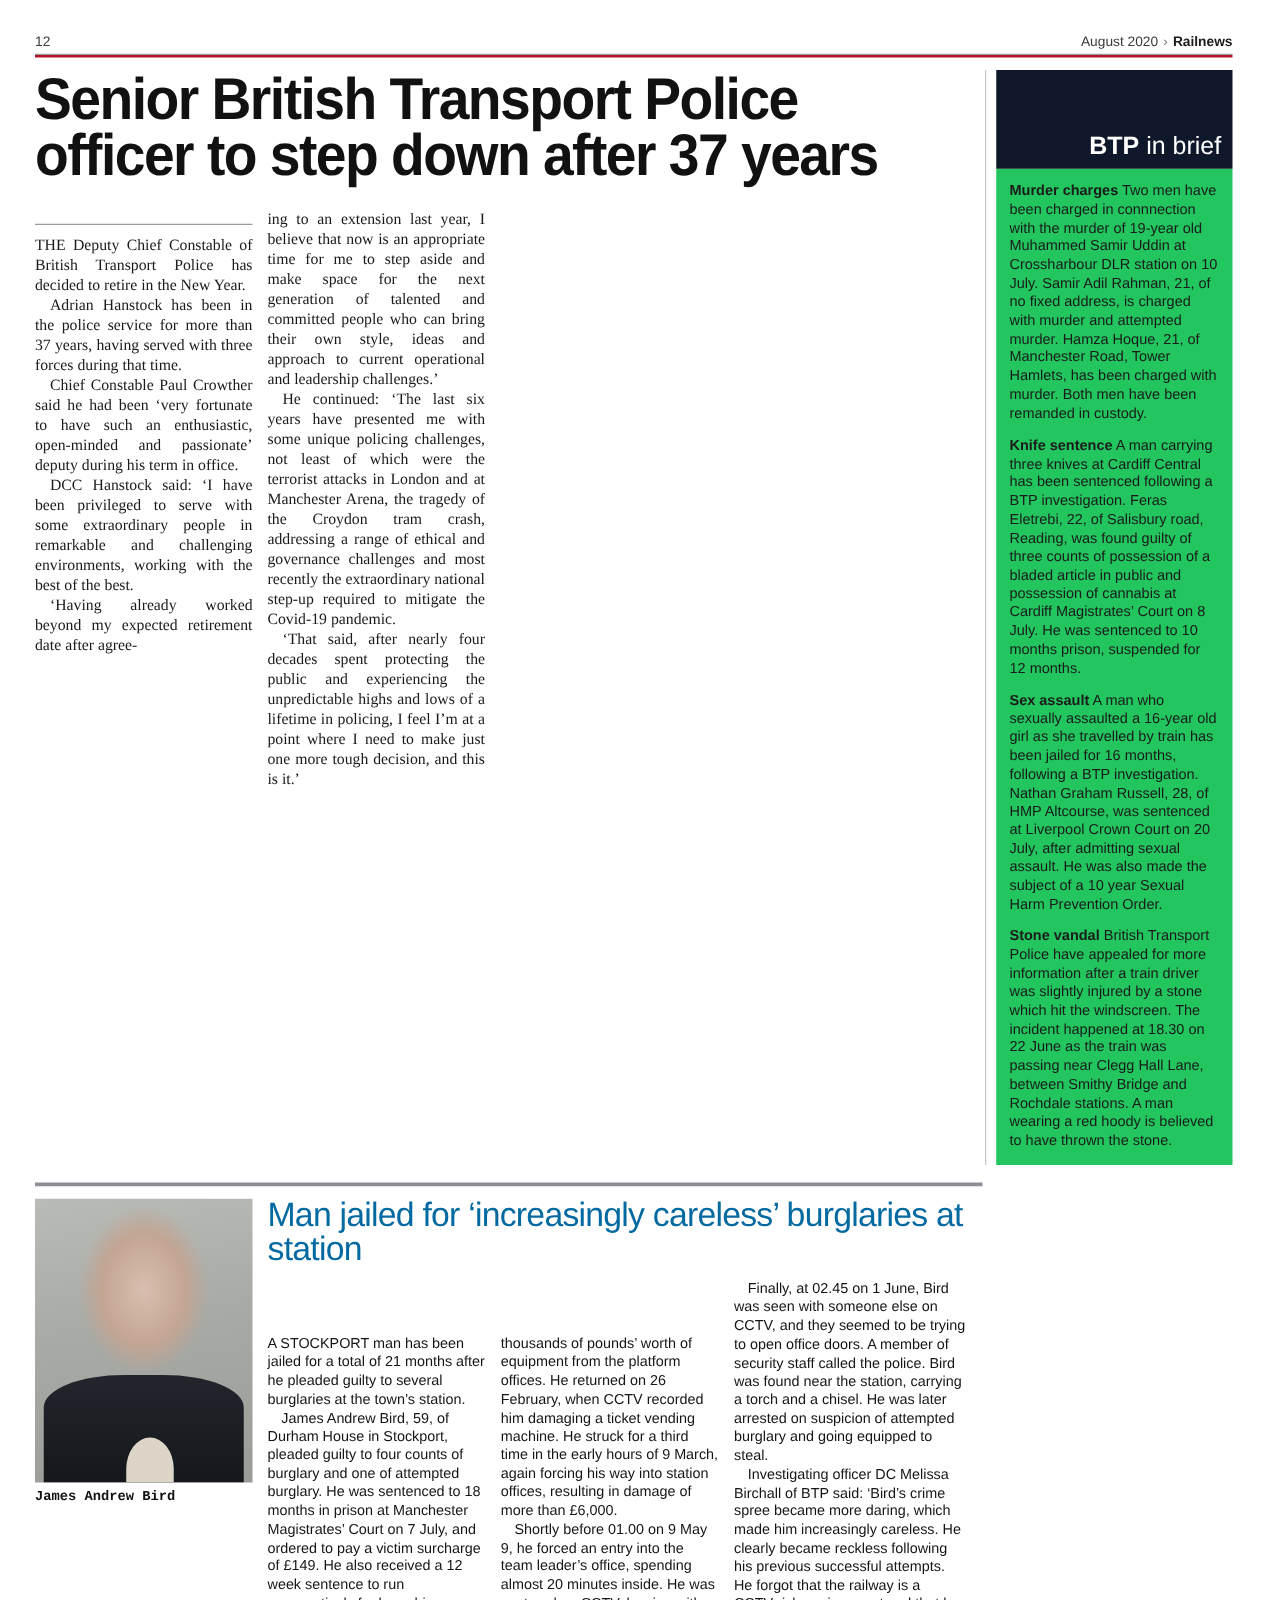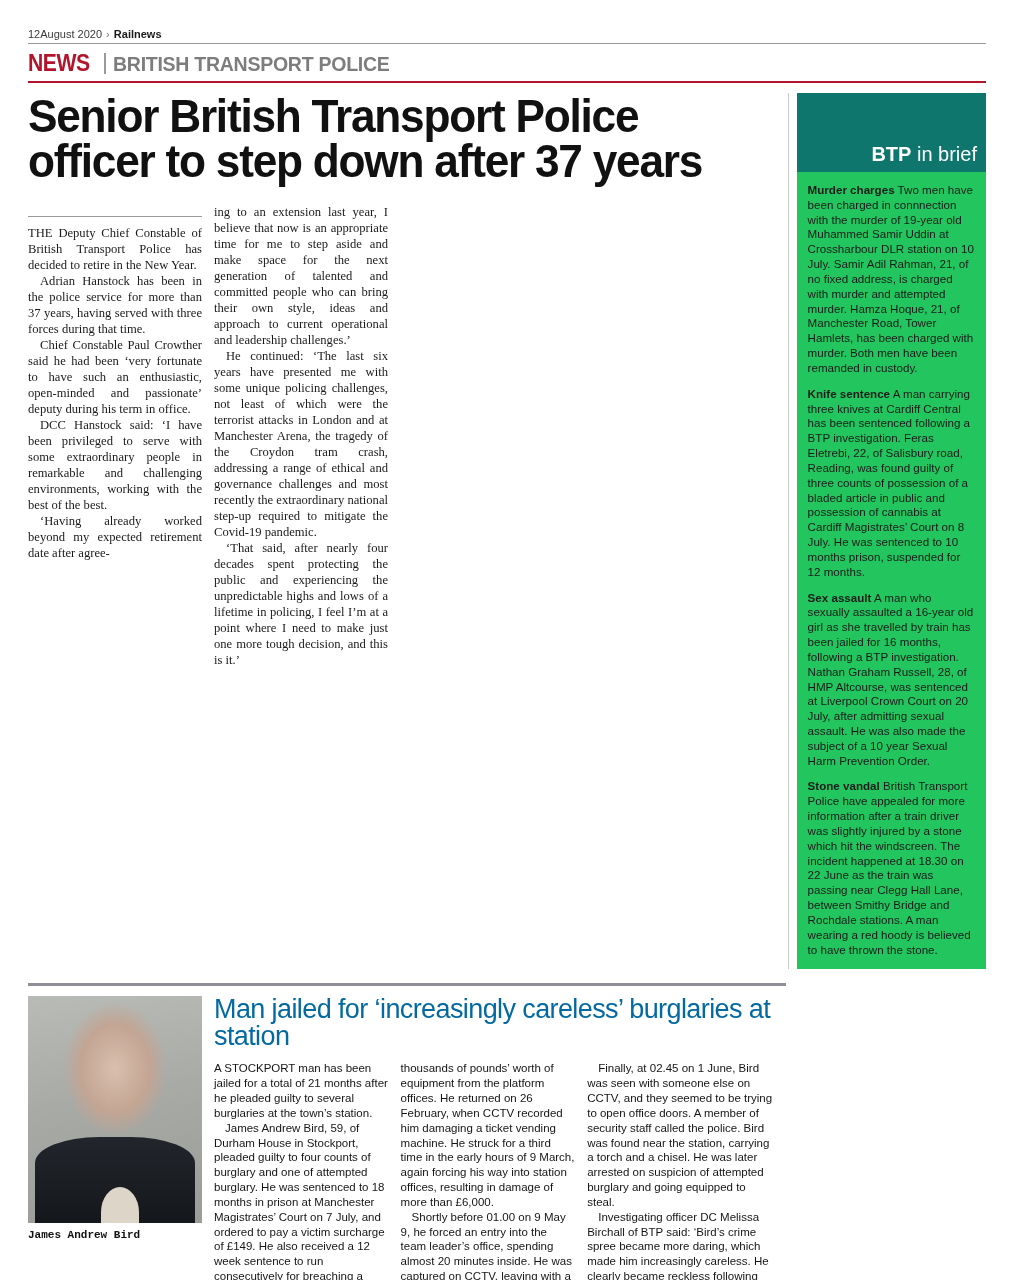--- a/index.html
+++ b/index.html
@@ -15,20 +15,21 @@
   .page {
     position: relative;
     width: 1014px;
     height: 1280px;
     padding: 28px 28px 0 28px;
   }
 
   
   .folio-row {
     display: flex;
+    justify-content: space-between;
     align-items: flex-end;
     padding-bottom: 3px;
   }
   .folio-num {
     font-family: "Liberation Sans", sans-serif;
     font-size: 11px;
     color: #3a3a3a;
     letter-spacing: 0px;
   }
   .folio-right {
@@ -146,21 +147,21 @@
     font-size: 11px;
     font-weight: bold;
     color: #111;
     text-align: right;
     margin-top: 7px;
   }
   .caption-right .lbl { color: #b2142b; font-weight: bold; }
 
   
   .brief-head {
-    background: #0f766e;
+    background: #0f172a;
     height: 79px;
     position: relative;
   }
   .brief-head span {
     position: absolute;
     right: 9px;
     bottom: 6px;
     font-family: "Liberation Sans", sans-serif;
     font-size: 20px;
     color: #ffffff;
@@ -204,21 +205,21 @@
     padding-right: 12px;
   }
   .mid-col:last-child { padding-right: 0; }
   .mid-col p {
     font-family: "Liberation Sans", sans-serif;
     font-size: 11.5px;
     line-height: 1.29;
     color: #151515;
     text-indent: 11px;
   }
-  .mid-col p.first { text-indent: 0; }
+  .mid-col p.first { text-indent: 0; margin-top: 44px; }
 
   .caption-left {
     font-family: Liberation Mono, monospace;
     font-size: 11px;
     font-weight: bold;
     color: #111;
     margin-top: 6px;
   }
 
   
@@ -276,25 +277,20 @@
   <div class="folio-row">
     <div class="folio-num">12</div>
     <div class="folio-right">
       <span>August 2020</span>
       <span class="chev">›</span>
       <span class="brand">Railnews</span>
     </div>
   </div>
   <div class="rule-thin"></div>
 
-  <div class="kicker">
-    <div class="kicker-news">NEWS</div>
-    <div class="kicker-bar"></div>
-    <div class="kicker-sub">BRITISH TRANSPORT POLICE</div>
-  </div>
   <div class="rule-red"></div>
 
   <div class="main-grid">
 
     <div class="left-zone">
       <div class="lead-head">Senior British Transport Police officer to step down after 37 years</div>
 
       <div class="lead-body">
 
         <div class="col-a">

